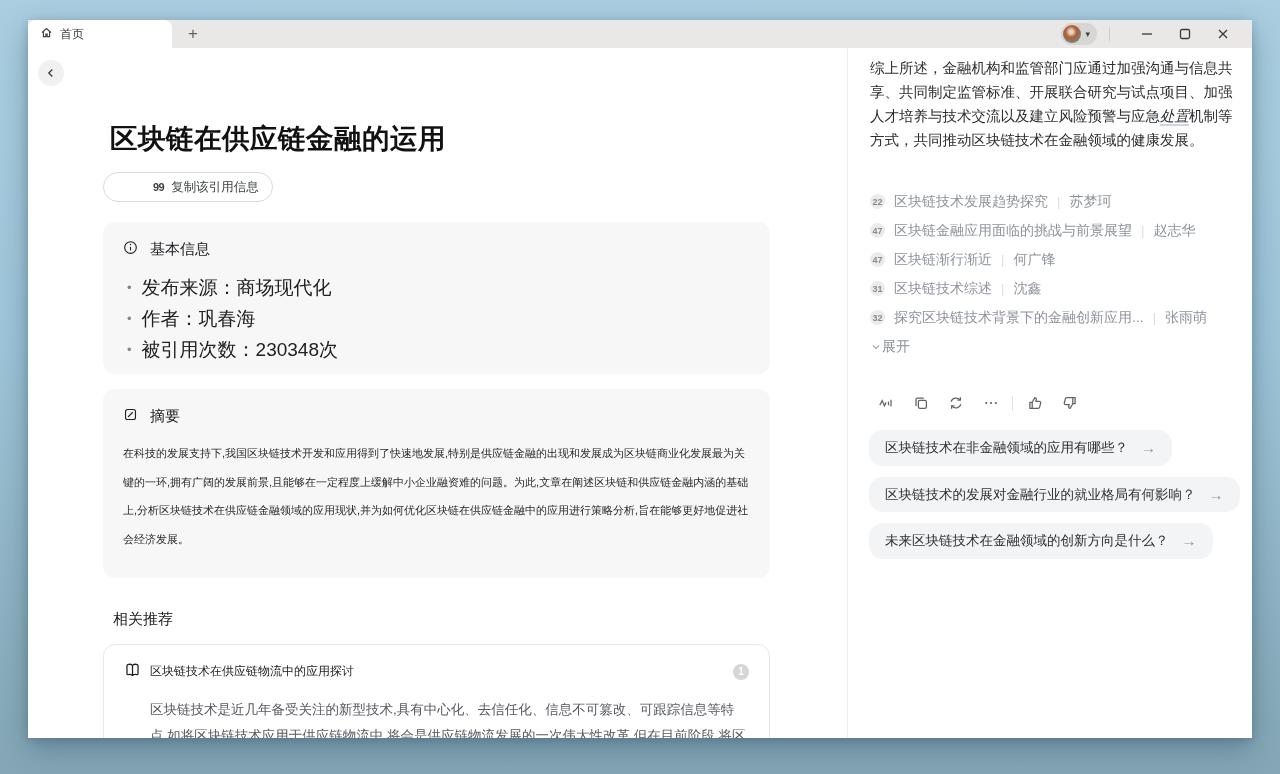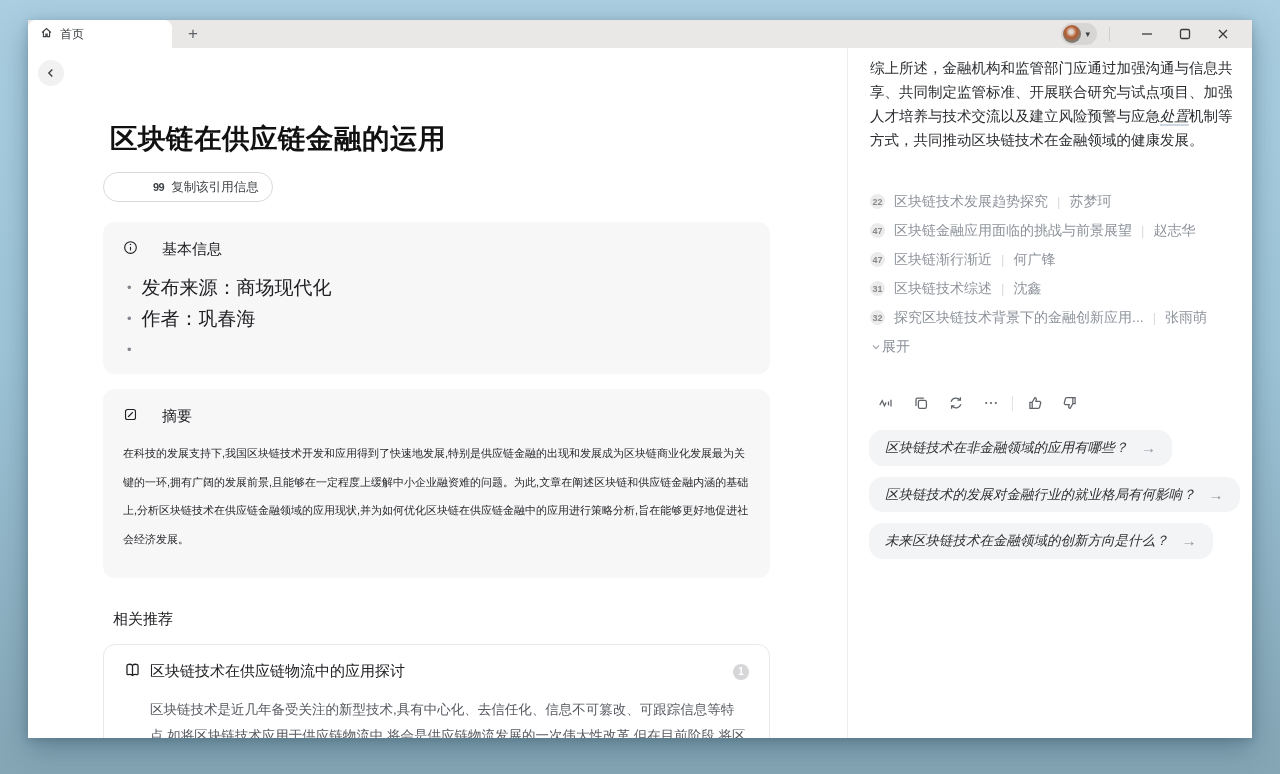--- a/index.html
+++ b/index.html
@@ -34,53 +34,53 @@
   
   .back-btn{ position:absolute; left:10px; top:12px; width:26px; height:26px; border-radius:50%; background:#f1f1f2; display:flex; align-items:center; justify-content:center; }
   .back-btn svg{ stroke:#3c4043; stroke-width:1.6; fill:none; }
   .doc-title{ position:absolute; left:82px; top:73px; font-size:27.5px; font-weight:700; color:#111; letter-spacing:.5px; }
   .quote-pill{ position:absolute; left:75px; top:124px; height:30px; display:inline-flex; align-items:center; gap:7px; padding:0 13px; border:1px solid #d9d9dc; border-radius:16px; background:#fff; }
   .quote-glyph{ font-size:11px; font-weight:700; color:#3c4043; letter-spacing:-.5px;padding-left:36px; }
   .quote-pill-label{ font-size:12.5px; color:#3c4043; }
   .card{ position:absolute; left:75px; width:667px; background:#f7f7f8; border-radius:12px; padding:18px 20px; }
   .card-info{ top:174px; height:152px; }
   .card-abstract{ top:341px; height:189px; }
-  .card-header{ display:flex; align-items:center; gap:24px; }
+  .card-header{ display:flex; align-items:center; gap:12px; }
   .card-header svg{ stroke:#202124; stroke-width:1.2; fill:none; }
   .card-header-label{ font-size:15px; color:#202124; }
   .info-list{ margin-top:13px; }
   .info-row{ display:flex; align-items:center; line-height:31px; }
   .bullet{ color:#80868b; font-size:13px; margin:0 10px 0 4px; }
   .info-text{ font-size:19px; color:#202124; }
   .abstract-text{ margin-top:13px; font-size:11px; line-height:28.5px; color:#28292b; }
   .related-heading{ position:absolute; left:85px; top:562px; font-size:15px; font-weight:500; color:#202124; }
   .related-card{ position:absolute; left:75px; top:596px; width:667px; height:250px; background:#fff; border:1px solid #e8e8ea; border-radius:12px; padding:16px 20px; }
   .related-head{ display:flex; align-items:center; }
   .related-head svg{ stroke:#202124; stroke-width:1.2; fill:none; flex:none; }
-  .related-title{ font-size:15px; color:#202124; margin-left:9px; }
+  .related-title{ font-size:12px; color:#202124; margin-left:9px; }
   .related-badge{ margin-left:auto; width:16px; height:16px; border-radius:50%; background:#d6d6d8; color:#fff; font-size:10px; font-weight:700; display:flex; align-items:center; justify-content:center; }
   .related-snippet{ margin:15px 0 0 26px; font-size:13.5px; line-height:26px; color:#55585e; }
   
   .answer{ position:absolute; left:22px; top:8px; width:366px; font-size:14.5px; line-height:24px; color:#2b2d30; }
   .answer .linked{ border-bottom:2px solid #cdd6e0;font-style:italic; }
   .citations{ position:absolute; left:22px; top:139px; }
   .cite-row{ display:flex; align-items:center; height:29px; cursor:default; }
   .cite-badge{ width:15px; height:15px; border-radius:50%; background:#ebebec; color:#8a8a8a; font-size:9px; font-weight:600; display:flex; align-items:center; justify-content:center; margin-right:9px; flex:none; }
   .cite-title,.cite-author{ font-size:14px; color:#8e939b; white-space:nowrap; }
   .cite-div{ color:#d9dbe0; font-size:13px; margin:0 9px; }
   .expand-row{ display:flex; align-items:center; height:29px; gap:0; }
   .expand-row svg{ stroke:#8a8f98; stroke-width:1.4; fill:none; }
   .expand-label{ font-size:14px; color:#8a8f98; }
   .actions{ position:absolute; left:20px; top:344px; display:flex; align-items:center; }
   .act-btn{ width:35px; height:22px; display:flex; align-items:center; justify-content:center; }
   .act-btn svg{ stroke:#5f6368; stroke-width:1.25; fill:none; }
   .act-div{ width:1px; height:15px; background:#e3e3e5; margin:0 4px; }
   .chips{ position:absolute; left:21px; top:382px; }
   .chip{ display:flex; align-items:center; width:fit-content; background:#f3f4f6; border-radius:14px; padding:8px 16px; margin-bottom:11px; }
-  .chip-label{ font-size:13.5px; line-height:19.5px; color:#2f3033; max-width:324px;font-style:italic; }
+  .chip-label{ font-size:13.5px; line-height:19.5px; color:#2f3033; max-width:324px; }
   .chip-arrow{ font-size:15px; color:#8f949b; margin-left:13px; }
   .composer{ position:absolute; left:17px; top:569px; width:374px; height:108px; background:#fff; border:1px solid #eff0f2; border-radius:16px; box-shadow:0 3px 14px rgba(0,0,0,.05); }
   .ph-row{ position:absolute; left:16px; top:30px; display:flex; align-items:center; }
   .cursor-bar{ width:2px; height:20px; background:#6fa8e0; margin-right:2px; }
   .ph-text{ font-size:15px; color:#b8bdc5; }
   .mic-btn{ position:absolute; right:66px; bottom:17px; width:26px; height:26px; display:flex; align-items:center; justify-content:center; }
   .mic-btn svg{ stroke:#3c4043; stroke-width:1.3; fill:none; }
   .composer-div{ position:absolute; right:58px; bottom:20px; width:1px; height:18px; background:#eceef0; }
   .send-btn{ position:absolute; right:10px; bottom:13px; width:34px; height:34px; border-radius:50%; background:#e7e9ec; display:flex; align-items:center; justify-content:center; }
   .send-btn svg{ stroke:#fff; stroke-width:1.9; fill:none; }
@@ -155,20 +155,21 @@
           <div class="info-row">
             <span class="bullet">•</span>
             <span class="info-text">发布来源：商场现代化</span>
           </div>
           <div class="info-row">
             <span class="bullet">•</span>
             <span class="info-text">作者：巩春海</span>
           </div>
           <div class="info-row">
             <span class="bullet">•</span>
+            <span class="info-text">被引用次数：230348次</span>
           </div>
         </div>
       </div>
 
       <div class="card card-abstract">
         <div class="card-header">
           <span>
             <svg width="15" height="15" viewBox="0 0 16 16">
                 <rect x="2.7" y="2.7" width="10.6" height="10.6" rx="2.2"></rect>
                 <path d="M5.6 10.4 L10.4 5.6 M5.6 10.4 l-.2 .2"></path>

